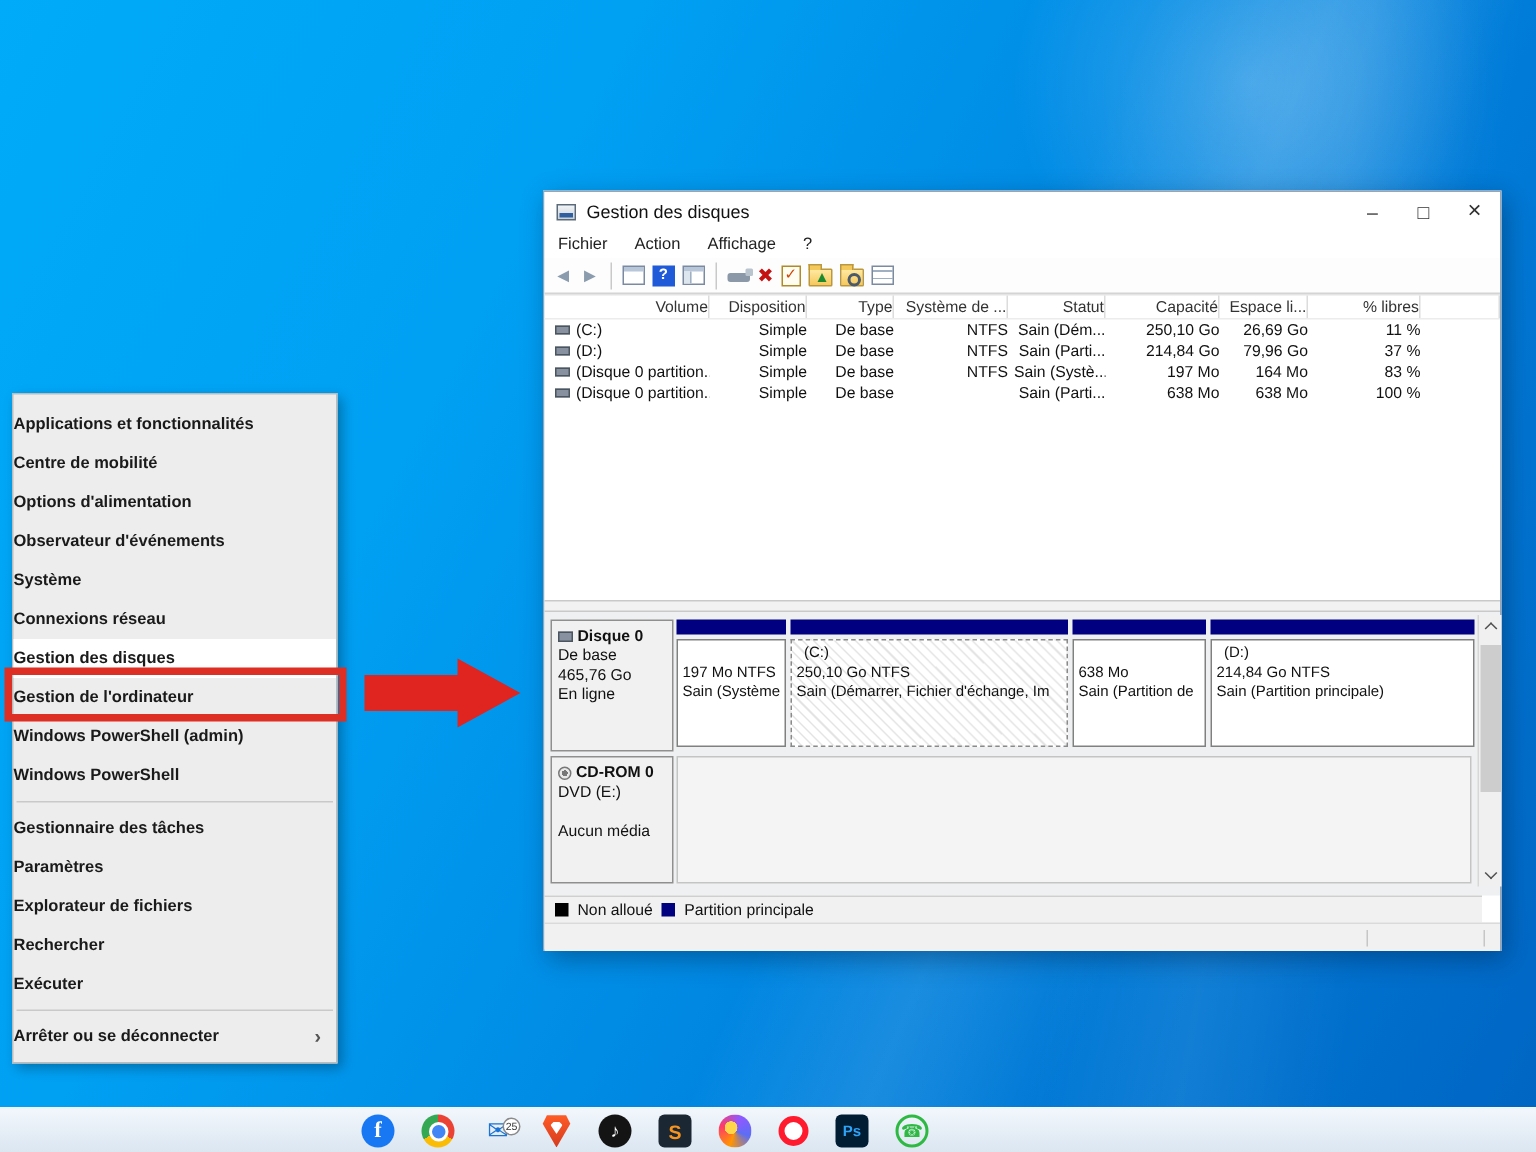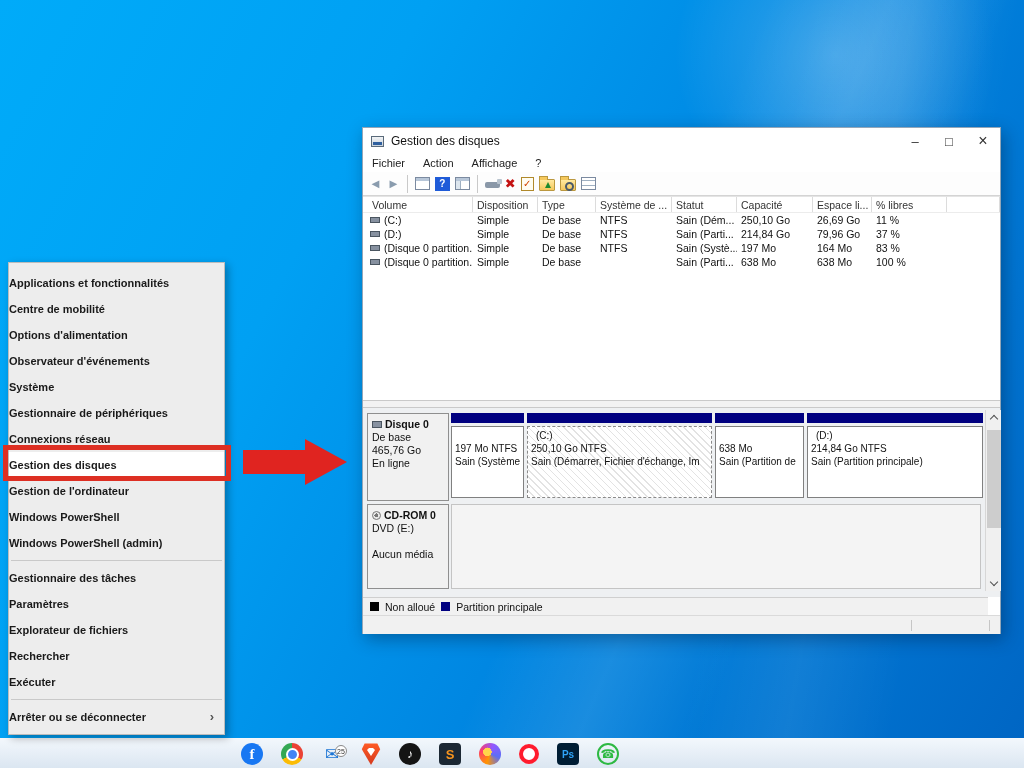--- a/index.html
+++ b/index.html
@@ -75,21 +75,21 @@
     font-size:10px;display:flex;align-items:center;justify-content:center;}
   .folder{width:16px;height:12px;background:linear-gradient(#ffe9a0,#f5c85c);border:1px solid #bb983f;border-radius:1px;position:relative;margin-top:2px;}
   .folder::before{content:"";position:absolute;left:-1px;top:-4px;width:7px;height:3px;background:#f5c85c;border:1px solid #bb983f;border-bottom:none;}
   .f-up::after{content:"";position:absolute;left:5px;top:2px;border-left:3px solid transparent;border-right:3px solid transparent;border-bottom:6px solid #1d8a2e;}
   .f-find::after{content:"";position:absolute;left:4px;top:2px;width:5px;height:5px;border:2px solid #4a5a6a;border-radius:50%;}
   .ico-props{width:15px;height:13px;border:1px solid #7b8aa0;background:
     repeating-linear-gradient(#fff 0 2px,#9fb0c2 2px 3px,#fff 3px 5px);}
 
   
   .listpane{position:absolute;left:0;top:68px;right:0;height:204px;background:#fff;}
-  .grid{display:grid;grid-template-columns:105px 65px 58px 76px 65px 76px 59px 75px 1fr;padding-left:5px;}
+  .grid{display:grid;grid-template-columns:105px 65px 58px 76px 65px 76px 59px 75px 1fr;padding-left:5px;text-align:right;}
   .lv-header{height:17px;border-bottom:1px solid #ececec;border-top:1px solid #e4e4e4;}
   .hcell{font-size:10.5px;color:#333;padding-left:4px;line-height:16px;border-right:1px solid #dcdcdc;white-space:nowrap;overflow:hidden;}
   .lv-row{height:14px;}
   .cell{font-size:10.5px;line-height:14px;padding-left:4px;white-space:nowrap;overflow:hidden;}
   .vcell{display:flex;align-items:center;padding-left:2px;}
   .vicon{flex:0 0 10px;width:10px;height:6px;background:#8791a0;border:1px solid #4a5560;margin-right:4px;}
 
   .splitter{position:absolute;left:0;top:272px;right:0;height:8px;background:#f2f2f2;
     border-top:1px solid #c9c9c9;border-bottom:1px solid #c9c9c9;}
 
@@ -149,26 +149,25 @@
   <div class="tb-partial" style="left:110px"></div>
   <div class="tb-partial" style="left:150px"></div>
   <div class="tb-partial" style="left:190px"></div>
 
   <div class="ctxmenu">
     <div class="mi">Applications et fonctionnalités</div>
     <div class="mi">Centre de mobilité</div>
     <div class="mi">Options d'alimentation</div>
     <div class="mi">Observateur d'événements</div>
     <div class="mi">Système</div>
-    <div class="mi">Gestionnaire de périphériques</div>
     <div class="mi">Connexions réseau</div>
     <div class="mi mi-hl">Gestion des disques</div>
     <div class="mi">Gestion de l'ordinateur</div>
+    <div class="mi">Windows PowerShell (admin)</div>
     <div class="mi">Windows PowerShell</div>
-    <div class="mi">Windows PowerShell (admin)</div>
     <div class="msep"></div>
     <div class="mi">Gestionnaire des tâches</div>
     <div class="mi">Paramètres</div>
     <div class="mi">Explorateur de fichiers</div>
     <div class="mi">Rechercher</div>
     <div class="mi">Exécuter</div>
     <div class="msep"></div>
     <div class="mi">
       <span>Arrêter ou se déconnecter</span>
       <span class="chev">›</span>

